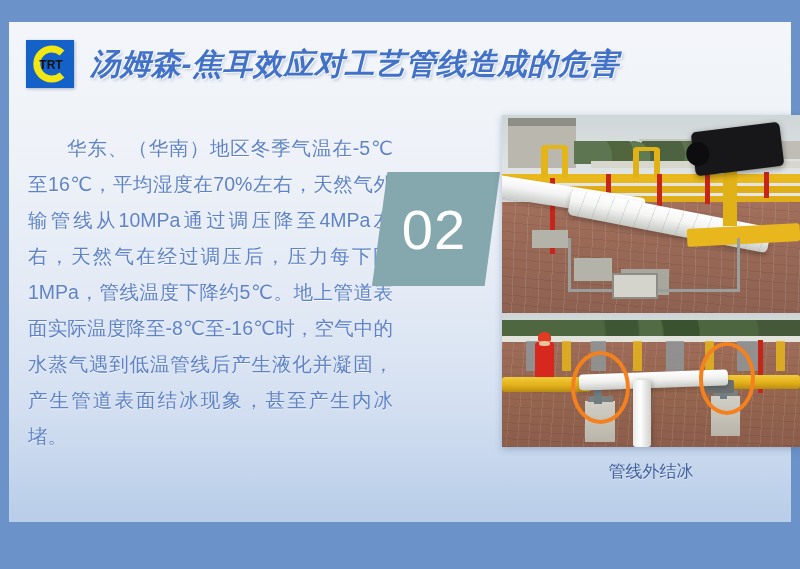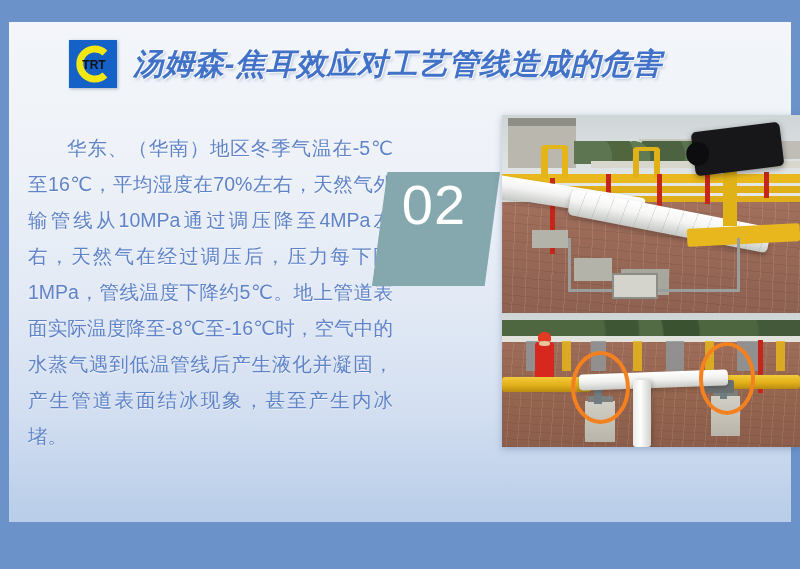--- a/index.html
+++ b/index.html
@@ -44,21 +44,20 @@
     align-items: center;
     gap: 16px;
   }
   .logo {
     position: relative;
     width: 48px;
     height: 48px;
     background: #1461c8;
     flex: none;
     box-shadow: 1px 1px 3px rgba(40,60,100,0.35);
-    margin-left: 43px;
   }
   .logo svg { display: block; }
 
   .title {
     font-size: 30px;
     font-weight: bold;
     color: #4272c8;
     letter-spacing: 0.5px;
     white-space: nowrap;
     text-shadow:
@@ -87,20 +86,21 @@
   .badge {
     position: absolute;
     left: 372px;
     top: 172px;
     width: 128px;
     height: 114px;
     background: #84a8ad;
     -webkit-clip-path: polygon(12% 0%, 100% 0%, 88% 100%, 0% 100%);
     clip-path: polygon(12% 0%, 100% 0%, 88% 100%, 0% 100%);
     display: flex;
+    align-items: center;
     justify-content: center;
     box-shadow: 0 2px 6px rgba(80,110,140,0.25);
   }
   .badge-num {
     font-size: 56px;
     color: #ffffff;
     font-weight: 300;
     letter-spacing: 1px;
     transform: translateX(-2px);
   }
@@ -414,14 +414,15 @@
       <div class="p2-pipe-y-r"></div>
       <div class="valve-blk"></div>
       <div class="p2-ice-h"></div>
       <div class="p2-ice-v"></div>
       <div class="circ circ-l"></div>
       <div class="circ circ-r"></div>
     </div>
 
   </div>
 
+  <div class="caption">管线外结冰</div>
 
 </div>
 
 </body></html>

